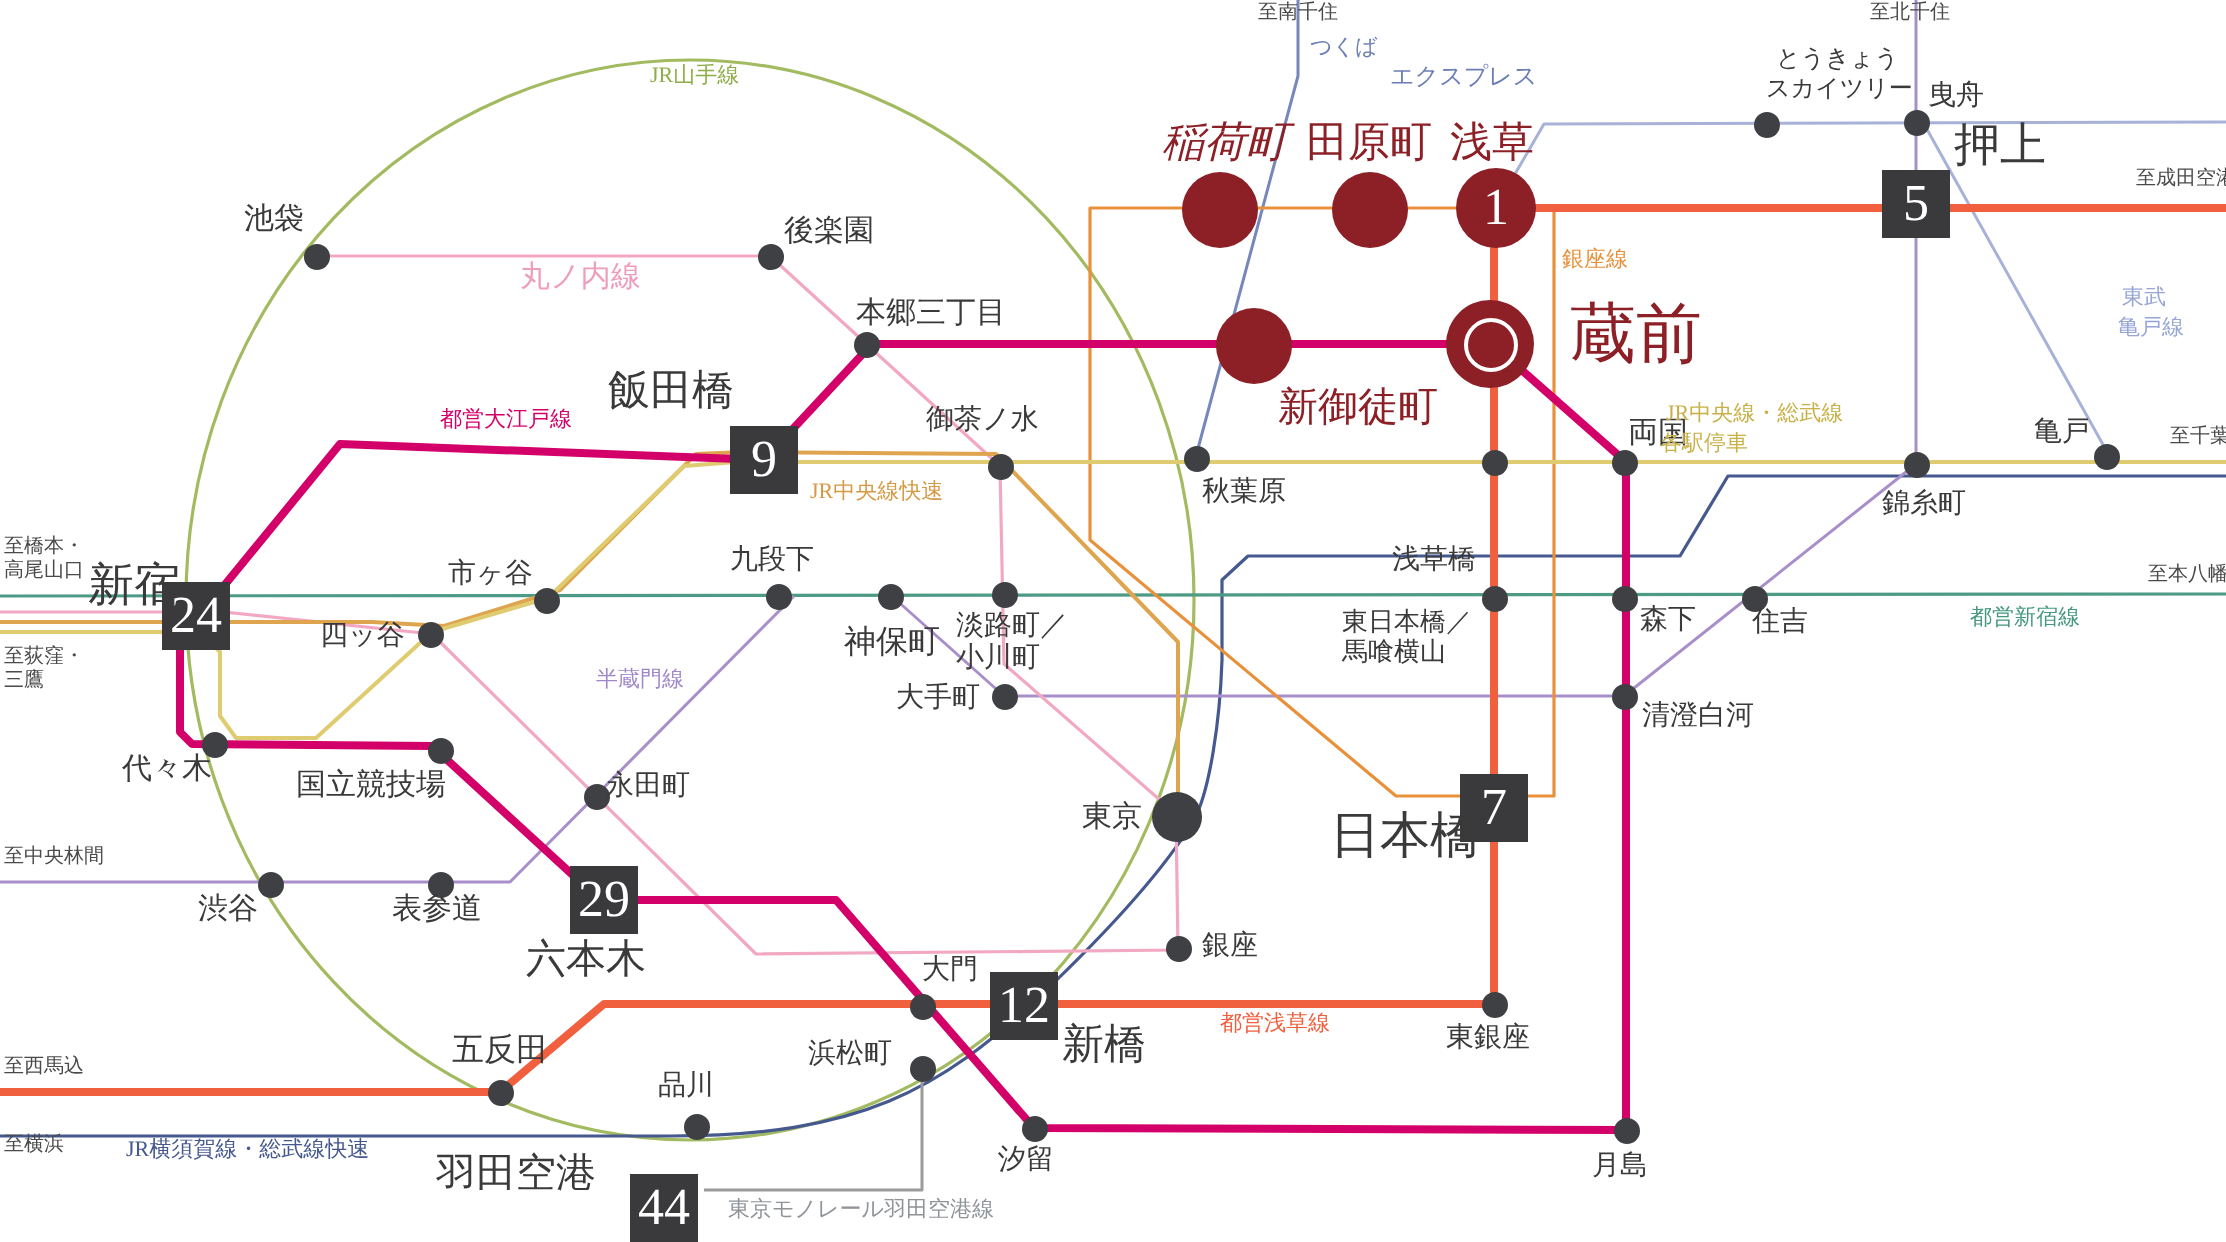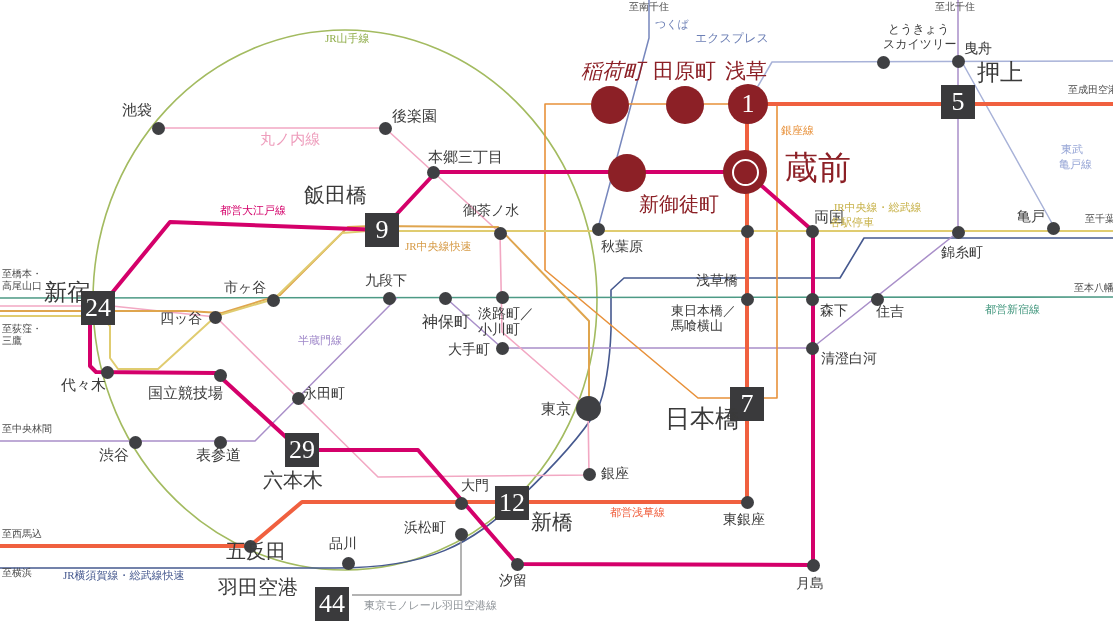--- a/index.html
+++ b/index.html
@@ -174,21 +174,21 @@
     <div class="maplabel" style="left: 785px; top: 150px; font-size: 33px; color: rgb(140, 32, 38);">蔵前</div>
     <div class="maplabel" style="left: 639px; top: 193px; font-size: 20px; color: rgb(140, 32, 38);">新御徒町</div>
     <div class="maplabel" style="left: 304px; top: 184px; font-size: 21px;">飯田橋</div>
     <div class="maplabel" style="left: 44px; top: 260px; font-size: 23px; margin-top: 20px;">新宿</div>
     <div class="maplabel" style="left: 61px; top: 377px; font-size: 15px;">代々木</div>
     <div class="maplabel" style="left: 148px; top: 385px; font-size: 15px;">国立競技場</div>
     <div class="maplabel" style="left: 99px; top: 447px; font-size: 15px;">渋谷</div>
     <div class="maplabel" style="left: 196px; top: 447px; font-size: 15px;">表参道</div>
     <div class="maplabel" style="left: 303px; top: 386px; font-size: 14px;">永田町</div>
     <div class="maplabel" style="left: 263px; top: 469px; font-size: 20px;">六本木</div>
-    <div class="maplabel" style="left: 226px; top: 540px; font-size: 20px;">五反田</div>
+    <div class="maplabel" style="left: 226px; top: 517px; font-size: 16px;">五反田</div>
     <div class="maplabel" style="left: 329px; top: 536px; font-size: 14px;">品川</div>
     <div class="maplabel" style="left: 218px; top: 576px; font-size: 20px; font-family: Liberation Serif, serif;">羽田空港</div>
     <div class="maplabel" style="left: 325px; top: 32px; font-size: 11px; color: rgb(143, 173, 73);">JR山手線</div>
     <div class="maplabel" style="left: 260px; top: 131px; font-size: 15px; color: rgb(238, 157, 188);">丸ノ内線</div>
     <div class="maplabel" style="left: 220px; top: 204px; font-size: 11px; color: rgb(212, 0, 106);">都営大江戸線</div>
     <div class="maplabel" style="left: 405px; top: 240px; font-size: 11px; color: rgb(214, 154, 69);">JR中央線快速</div>
     <div class="maplabel" style="left: 655px; top: 18px; font-size: 11px; color: rgb(108, 127, 181);">つくば</div>
     <div class="maplabel" style="left: 651px; top: 32px; font-size: 12px; color: rgb(108, 127, 181); padding-left: 44px;">エクスプレス</div>
     <div class="maplabel" style="left: 781px; top: 124px; font-size: 11px; color: rgb(232, 145, 58);">銀座線</div>
     <div class="maplabel" style="left: 1061px; top: 143px; font-size: 11px; color: rgb(151, 166, 214);">東武</div>

